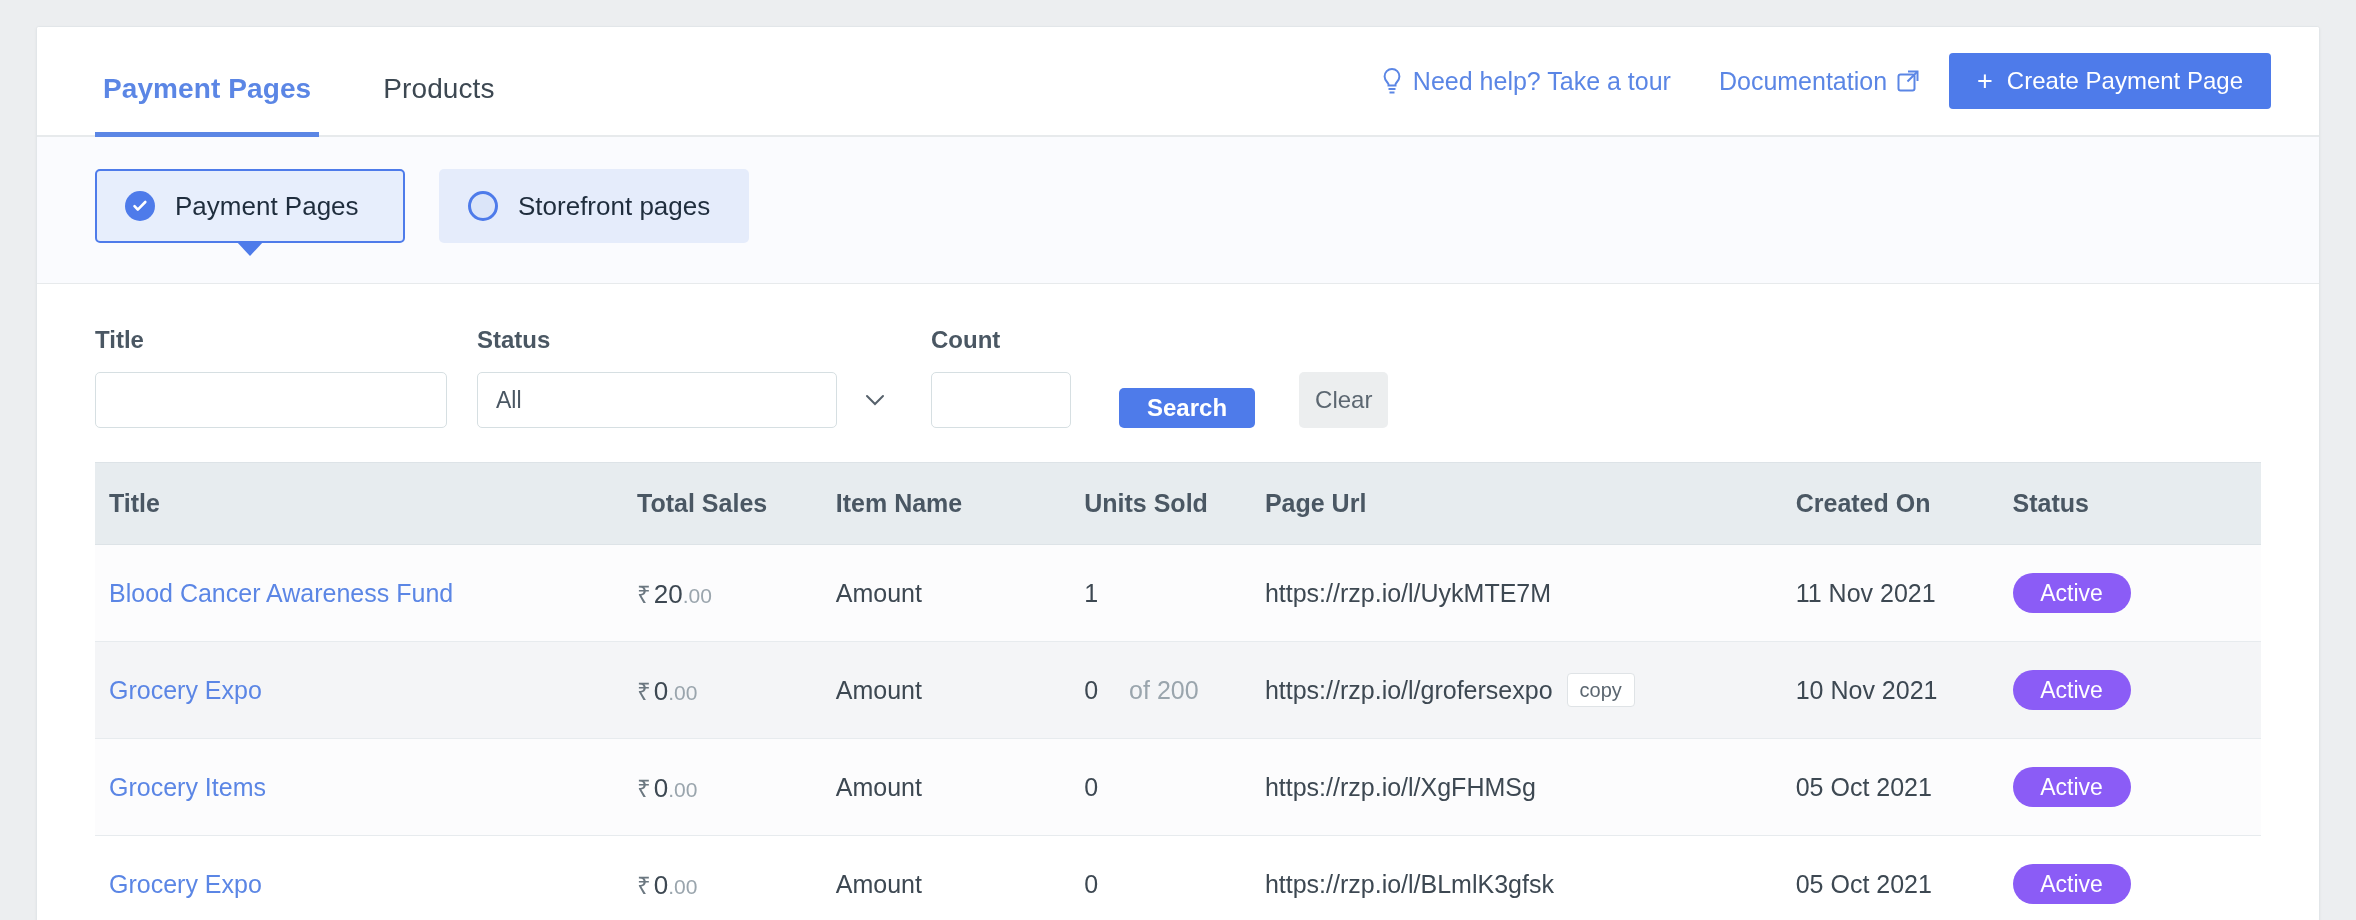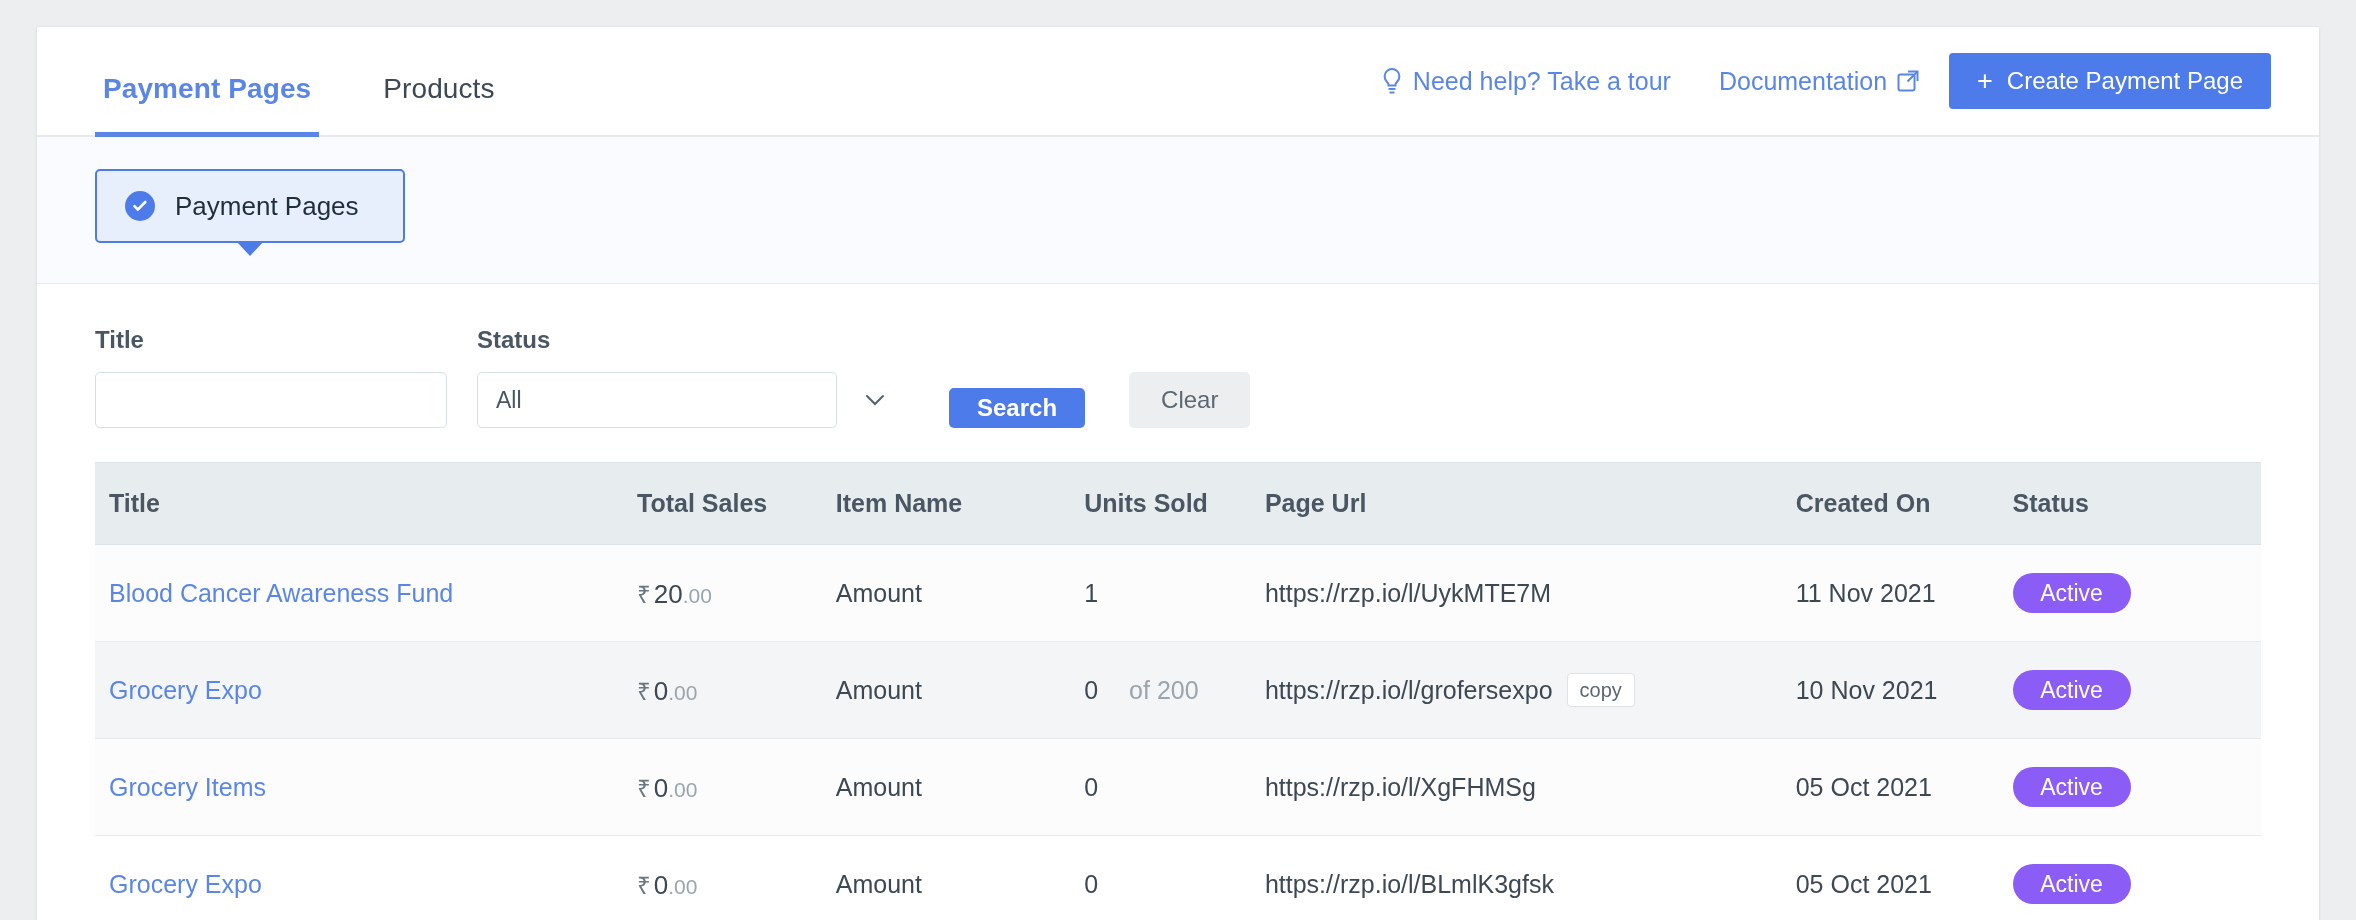--- a/index.html
+++ b/index.html
@@ -212,21 +212,21 @@
     margin-left: 18px;
     font-family: "Liberation Sans", sans-serif;
   }
   .btn-clear {
     height: 56px;
     background: #eceeef;
     color: #5c6771;
     border: none;
     border-radius: 5px;
     font-size: 24px;
-    padding: 0 32px;
+    padding: 0 16px;
     cursor: pointer;
     margin-left: 14px;
     font-family: "Liberation Sans", sans-serif;
   }
 
   
   .table-wrap { padding: 0 58px 0 58px; }
   table { width: 100%; border-collapse: collapse; table-layout: fixed; }
   thead th {
     background: #e7ecef;
@@ -337,20 +337,24 @@
   <div class="toggle-section">
     <div class="choice-card selected">
       <span class="radio-on">
         <svg class="icon-svg" width="18" height="18" viewBox="0 0 18 18">
           <path d="M3.5 9.2l3.3 3.4L14.3 5" fill="none" stroke="#ffffff" stroke-width="2.6" stroke-linecap="round" stroke-linejoin="round"></path>
         </svg>
       </span>
       <span class="choice-label">Payment Pages</span>
     </div>
 
+    <div class="choice-card">
+      <span class="radio-off"></span>
+      <span class="choice-label">Storefront pages</span>
+    </div>
   </div>
 
   <div class="filters">
     <div class="field">
       <label class="field-label">Title</label>
       <input class="text-input" type="text" value="" style="">
     </div>
 
     <div class="field">
       <label class="field-label">Status</label>
@@ -359,20 +363,24 @@
           <option>All</option>
         </select>
         <span class="select-chevron">
           <svg class="icon-svg" width="20" height="12" viewBox="0 0 20 12">
             <path d="M2 2l8 8 8-8" fill="none" stroke="#56616b" stroke-width="2" stroke-linecap="round"></path>
           </svg>
         </span>
       </div>
     </div>
 
+    <div class="field">
+      <label class="field-label">Count</label>
+      <input class="text-input count-input" type="text" value="" style="">
+    </div>
 
     <button class="btn-search">Search</button>
     <button class="btn-clear">Clear</button>
   </div>
 
   <div class="table-wrap">
     <table>
       <colgroup>
         <col class="c-title">
           <col class="c-sales">

